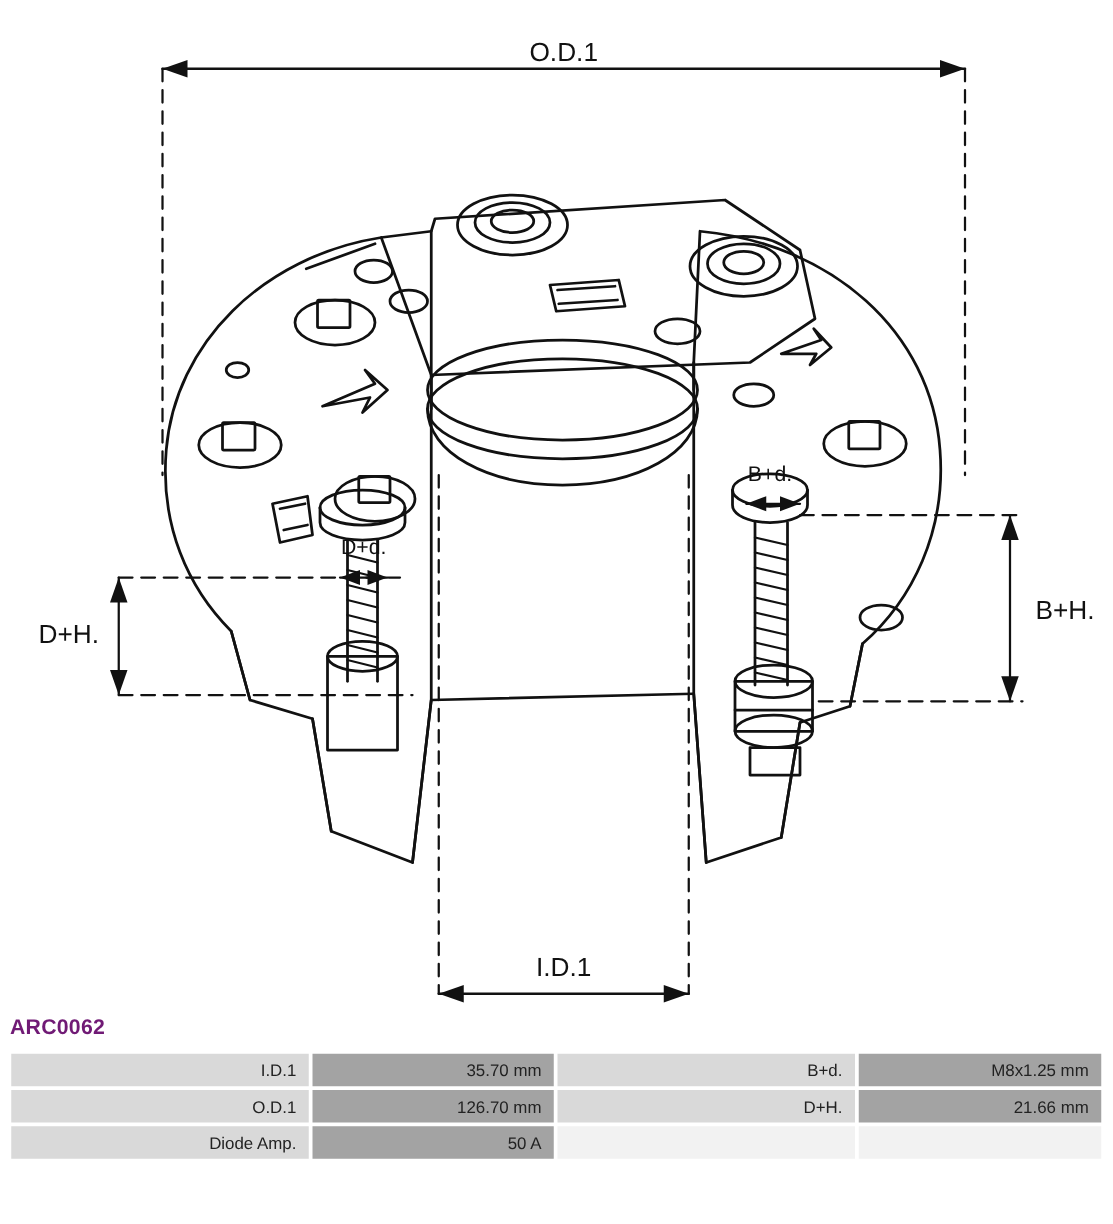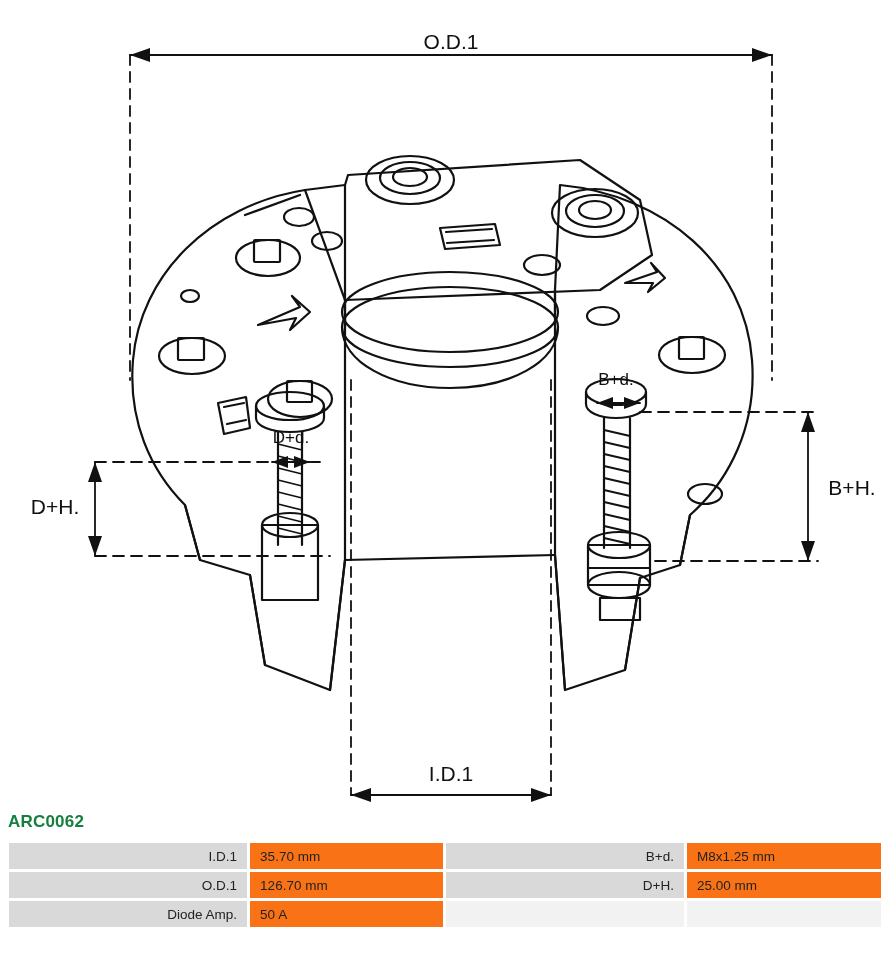--- a/index.html
+++ b/index.html
@@ -26,21 +26,21 @@
     top: 0;
     width: 890px;
     height: 820px;
   }
   .part-code {
     position: absolute;
     left: 8px;
     top: 812px;
     font-size: 17px;
     font-weight: bold;
-    color: #15803d;
+    color: #701a75;
     letter-spacing: 0.2px;
   }
   .spec-table {
     position: absolute;
     left: 6px;
     top: 840px;
     width: 878px;
     border-collapse: separate;
     border-spacing: 3px;
     font-size: 13.5px;
@@ -50,22 +50,22 @@
     padding: 0 10px;
     vertical-align: middle;
   }
   .cell-label {
     background: #d9d9d9;
     text-align: right;
     width: 236px;
     color: #222;
   }
   .cell-value {
-    background: #f97316;
-    text-align: left;
+    background: #a3a3a3;
+    text-align: right;
     width: 186px;
     color: #222;
   }
   .cell-empty {
     background: #f2f2f2;
   }
   .dim-label {
     font-size: 21px;
     fill: #111;
     font-family: "Liberation Sans", sans-serif;
@@ -265,21 +265,21 @@
       <tr>
         <td class="cell-label">I.D.1</td>
         <td class="cell-value">35.70 mm</td>
         <td class="cell-label">B+d.</td>
         <td class="cell-value">M8x1.25 mm</td>
       </tr>
       <tr>
         <td class="cell-label">O.D.1</td>
         <td class="cell-value">126.70 mm</td>
         <td class="cell-label">D+H.</td>
-        <td class="cell-value">25.00 mm</td>
+        <td class="cell-value">21.66 mm</td>
       </tr>
       <tr>
         <td class="cell-label">Diode Amp.</td>
         <td class="cell-value">50 A</td>
         <td class="cell-empty"></td>
         <td class="cell-empty"></td>
       </tr>
     </tbody>
   </table>
 

